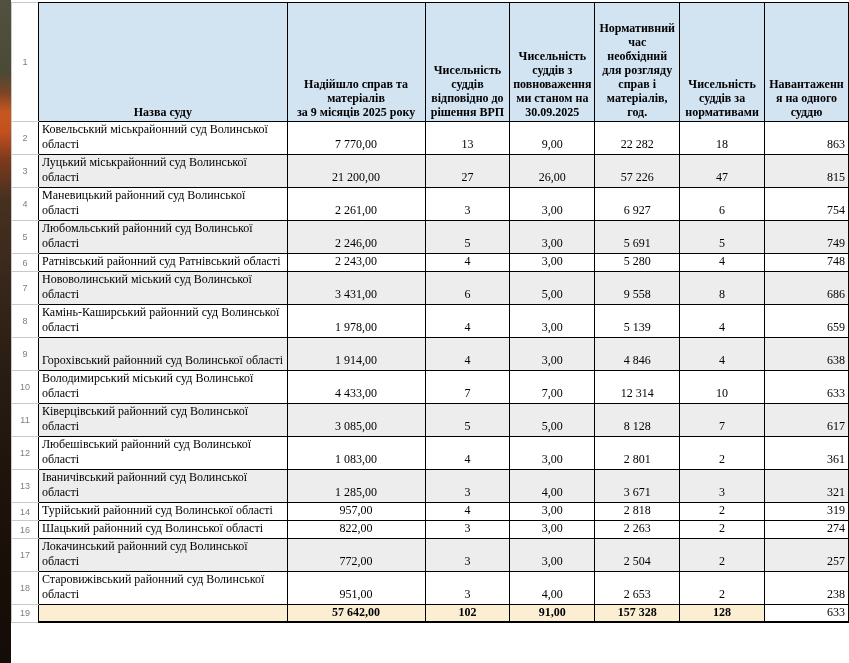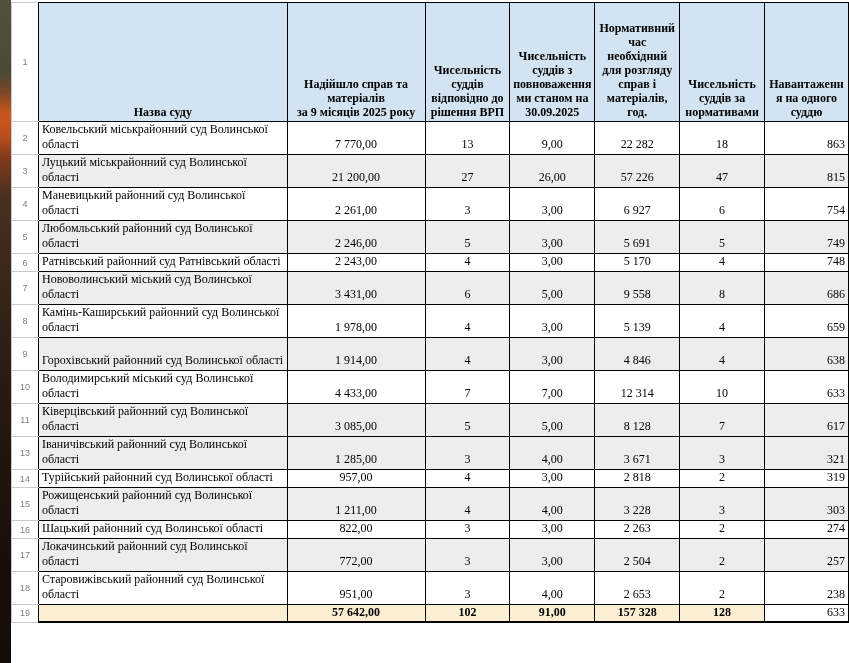--- a/index.html
+++ b/index.html
@@ -119,21 +119,21 @@
           <td class="d num-c">5 691</td>
           <td class="d num-c">5</td>
           <td class="d num-r">749</td>
         </tr>
         <tr class="r1">
           <td class="rownum">6</td>
           <td class="d name">Ратнівський районний суд Ратнівський області</td>
           <td class="d num-c">2 243,00</td>
           <td class="d num-c">4</td>
           <td class="d num-c">3,00</td>
-          <td class="d num-c">5 170</td>
+          <td class="d num-c">5 280</td>
           <td class="d num-c">4</td>
           <td class="d num-r">748</td>
         </tr>
         <tr class="r2 shaded">
           <td class="rownum">7</td>
           <td class="d name">Нововолинський міський суд Волинської області</td>
           <td class="d num-c">3 431,00</td>
           <td class="d num-c">6</td>
           <td class="d num-c">5,00</td>
           <td class="d num-c">9 558</td>
@@ -173,49 +173,49 @@
         <tr class="r2 shaded">
           <td class="rownum">11</td>
           <td class="d name">Ківерцівський районний суд Волинської області</td>
           <td class="d num-c">3 085,00</td>
           <td class="d num-c">5</td>
           <td class="d num-c">5,00</td>
           <td class="d num-c">8 128</td>
           <td class="d num-c">7</td>
           <td class="d num-r">617</td>
         </tr>
+        <tr class="r2">
+          <td class="rownum">12</td>
+          <td class="d name">Любешівський районний суд Волинської області</td>
+          <td class="d num-c">1 083,00</td>
+          <td class="d num-c">4</td>
+          <td class="d num-c">3,00</td>
+          <td class="d num-c">2 801</td>
+          <td class="d num-c">2</td>
+          <td class="d num-r">361</td>
+        </tr>
         <tr class="r2 shaded">
           <td class="rownum">13</td>
           <td class="d name">Іваничівський районний суд Волинської області</td>
           <td class="d num-c">1 285,00</td>
           <td class="d num-c">3</td>
           <td class="d num-c">4,00</td>
           <td class="d num-c">3 671</td>
           <td class="d num-c">3</td>
           <td class="d num-r">321</td>
         </tr>
         <tr class="r1">
           <td class="rownum">14</td>
           <td class="d name">Турійський районний суд Волинської області</td>
           <td class="d num-c">957,00</td>
           <td class="d num-c">4</td>
           <td class="d num-c">3,00</td>
           <td class="d num-c">2 818</td>
           <td class="d num-c">2</td>
           <td class="d num-r">319</td>
-        </tr>
-        <tr class="r2 shaded">
-          <td class="rownum">15</td>
-          <td class="d name">Рожищенський районний суд Волинської області</td>
-          <td class="d num-c">1 211,00</td>
-          <td class="d num-c">4</td>
-          <td class="d num-c">4,00</td>
-          <td class="d num-c">3 228</td>
-          <td class="d num-c">3</td>
-          <td class="d num-r">303</td>
         </tr>
         <tr class="r1">
           <td class="rownum">16</td>
           <td class="d name">Шацький районний суд Волинської області</td>
           <td class="d num-c">822,00</td>
           <td class="d num-c">3</td>
           <td class="d num-c">3,00</td>
           <td class="d num-c">2 263</td>
           <td class="d num-c">2</td>
           <td class="d num-r">274</td>

